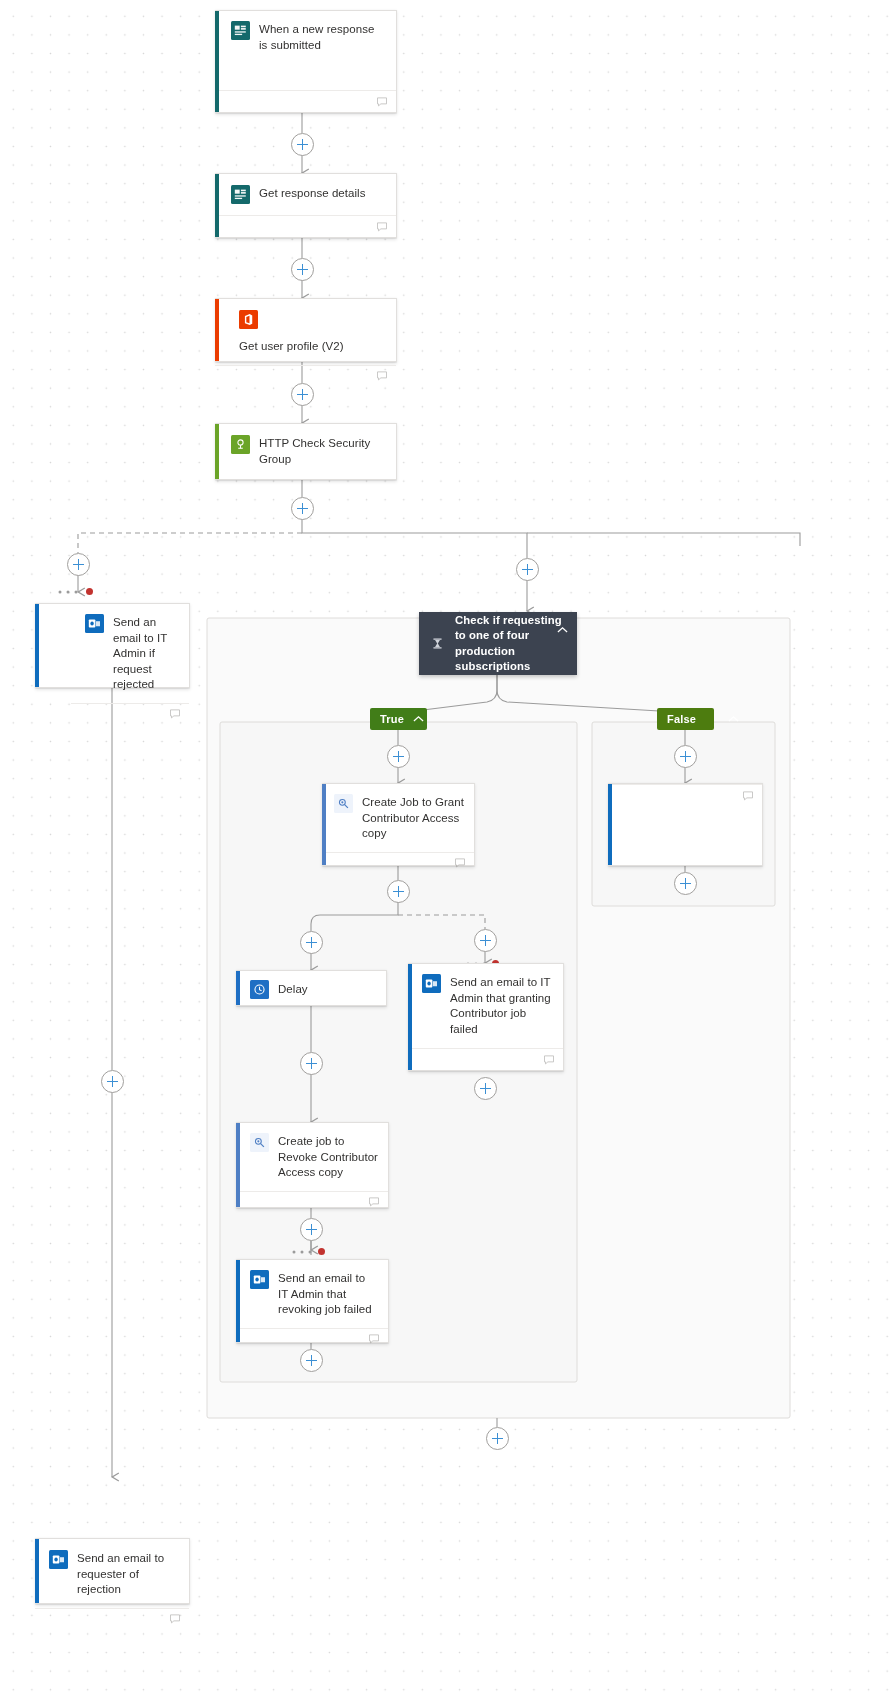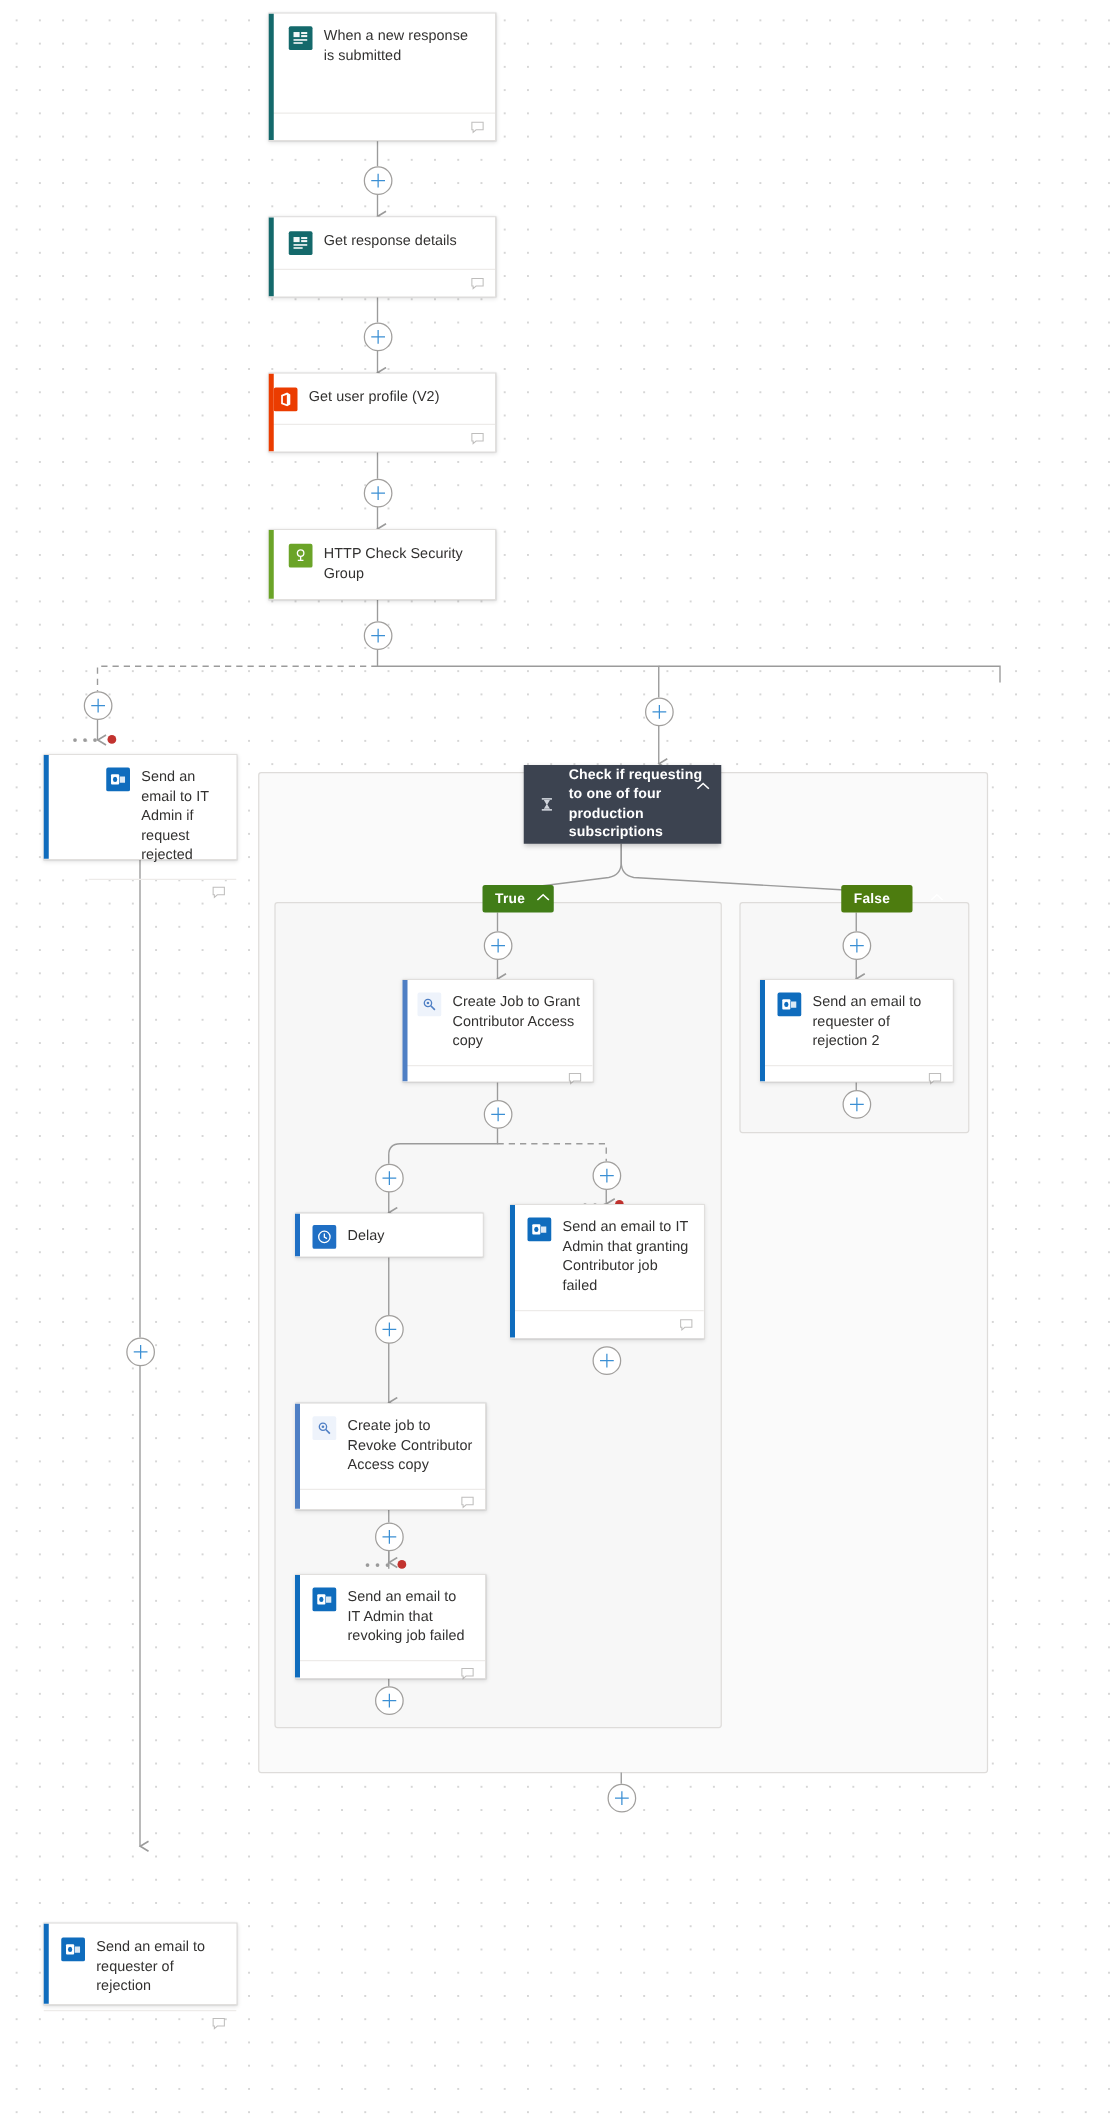--- a/index.html
+++ b/index.html
@@ -80,21 +80,21 @@
     font-size:11.3px;line-height:15.4px;font-weight:bold;letter-spacing:.1px;
   }
   .cond .cicon{flex:0 0 auto;width:15px;display:flex;align-items:center;justify-content:center;}
   .cond .cchev{position:absolute;top:8px;right:9px;}
 
   
   .pill{
     position:absolute;height:22px;box-sizing:border-box;
     display:flex;align-items:center;gap:9px;
     padding:0 8px 0 10px;color:#ffffff;border-radius:2px;
-    font-size:11px;font-weight:bold;letter-spacing:.2px;margin-left:16px;
+    font-size:11px;font-weight:bold;letter-spacing:.2px;
   }
   .pill.t{background:#417d18;}
   .pill.f{background:#4d7c0f;gap:32px;}
 
   
   .rdot{position:absolute;width:7px;height:7px;border-radius:50%;background:#c2332f;}
 </style>
 </head>
 <body>
 
@@ -246,21 +246,21 @@
   </div>
   <div class="foot">
     <svg class="cmt" viewBox="0 0 16 16">
         <path d="M2,2.5h12v8H6.5L3.3,13.2V10.5H2V2.5z" fill="none" stroke="#8a8886" stroke-width="1.1"></path>
       </svg>
   </div>
 </div>
 
 <div class="card" style="left:215px;top:298px;width:182px;height:64px;">
   <div class="accent" style="left:0;width:4px;background:#eb3c00;"></div>
-  <div class="body" style="padding-left:4px;padding-top:11px;">
+  <div class="body" style="padding-left:24px;padding-top:11px;flex-direction:column;">
     <span class="ico" style="background:#eb3c00;">
       <svg width="13" height="13" viewBox="0 0 16 16">
           <path d="M9.5,1.3L3.6,3.6v8.9l5.9,2.2l3.1-1.6V3.1L9.5,1.3z M9.2,3.4v9.3L5.3,11.4V4.9L9.2,3.4z" fill="#fff"></path>
         </svg>
     </span>
     <span class="ttl">Get user profile (V2)</span>
   </div>
   <div class="foot">
     <svg class="cmt" viewBox="0 0 16 16">
         <path d="M2,2.5h12v8H6.5L3.3,13.2V10.5H2V2.5z" fill="none" stroke="#8a8886" stroke-width="1.1"></path>
@@ -349,30 +349,20 @@
   </div>
   <div class="foot">
     <svg class="cmt" viewBox="0 0 16 16">
         <path d="M2,2.5h12v8H6.5L3.3,13.2V10.5H2V2.5z" fill="none" stroke="#8a8886" stroke-width="1.1"></path>
       </svg>
   </div>
 </div>
 
 <div class="card" style="left:608px;top:783px;width:155px;height:83px;">
   <div class="accent" style="left:0;width:4px;background:#0f6cbd;"></div>
-  <div class="body" style="padding-left:14px;">
-    <span class="ico" style="background:#0f6cbd;">
-      <svg width="13" height="13" viewBox="0 0 16 16">
-          <rect x="1" y="3" width="8" height="10" rx="1" fill="#fff"></rect>
-          <ellipse cx="5" cy="8" rx="2.1" ry="2.6" fill="#0f6cbd"></ellipse>
-          <path d="M9.6,5.2h5.2v6.2H9.6z" fill="#fff" opacity=".85"></path>
-        </svg>
-    </span>
-    <span class="ttl">Send an email to requester of rejection 2</span>
-  </div>
   <div class="foot">
     <svg class="cmt" viewBox="0 0 16 16">
         <path d="M2,2.5h12v8H6.5L3.3,13.2V10.5H2V2.5z" fill="none" stroke="#8a8886" stroke-width="1.1"></path>
       </svg>
   </div>
 </div>
 
 <div class="card" style="left:236px;top:970px;width:151px;height:36px;">
   <div class="accent" style="left:0;width:4px;background:#1f6fc4;"></div>
   <div class="body" style="padding-left:14px;padding-top:9px;align-items:center;">

